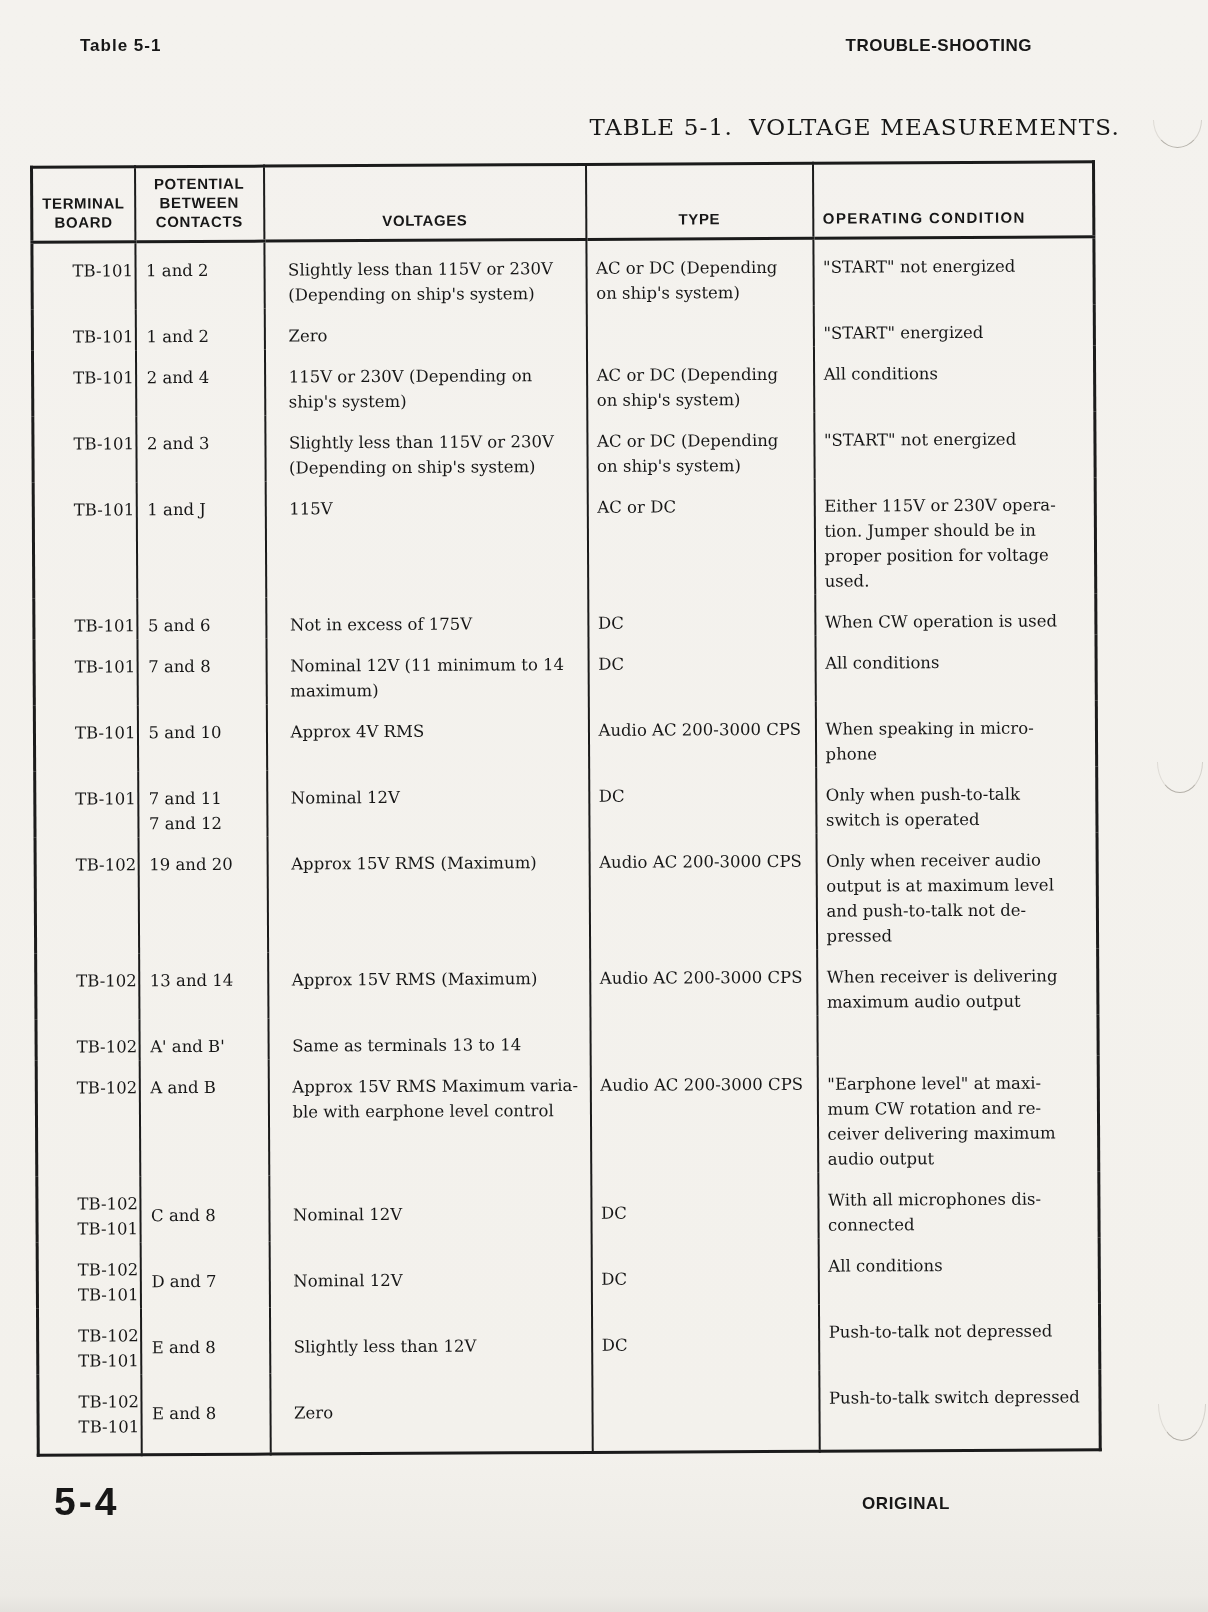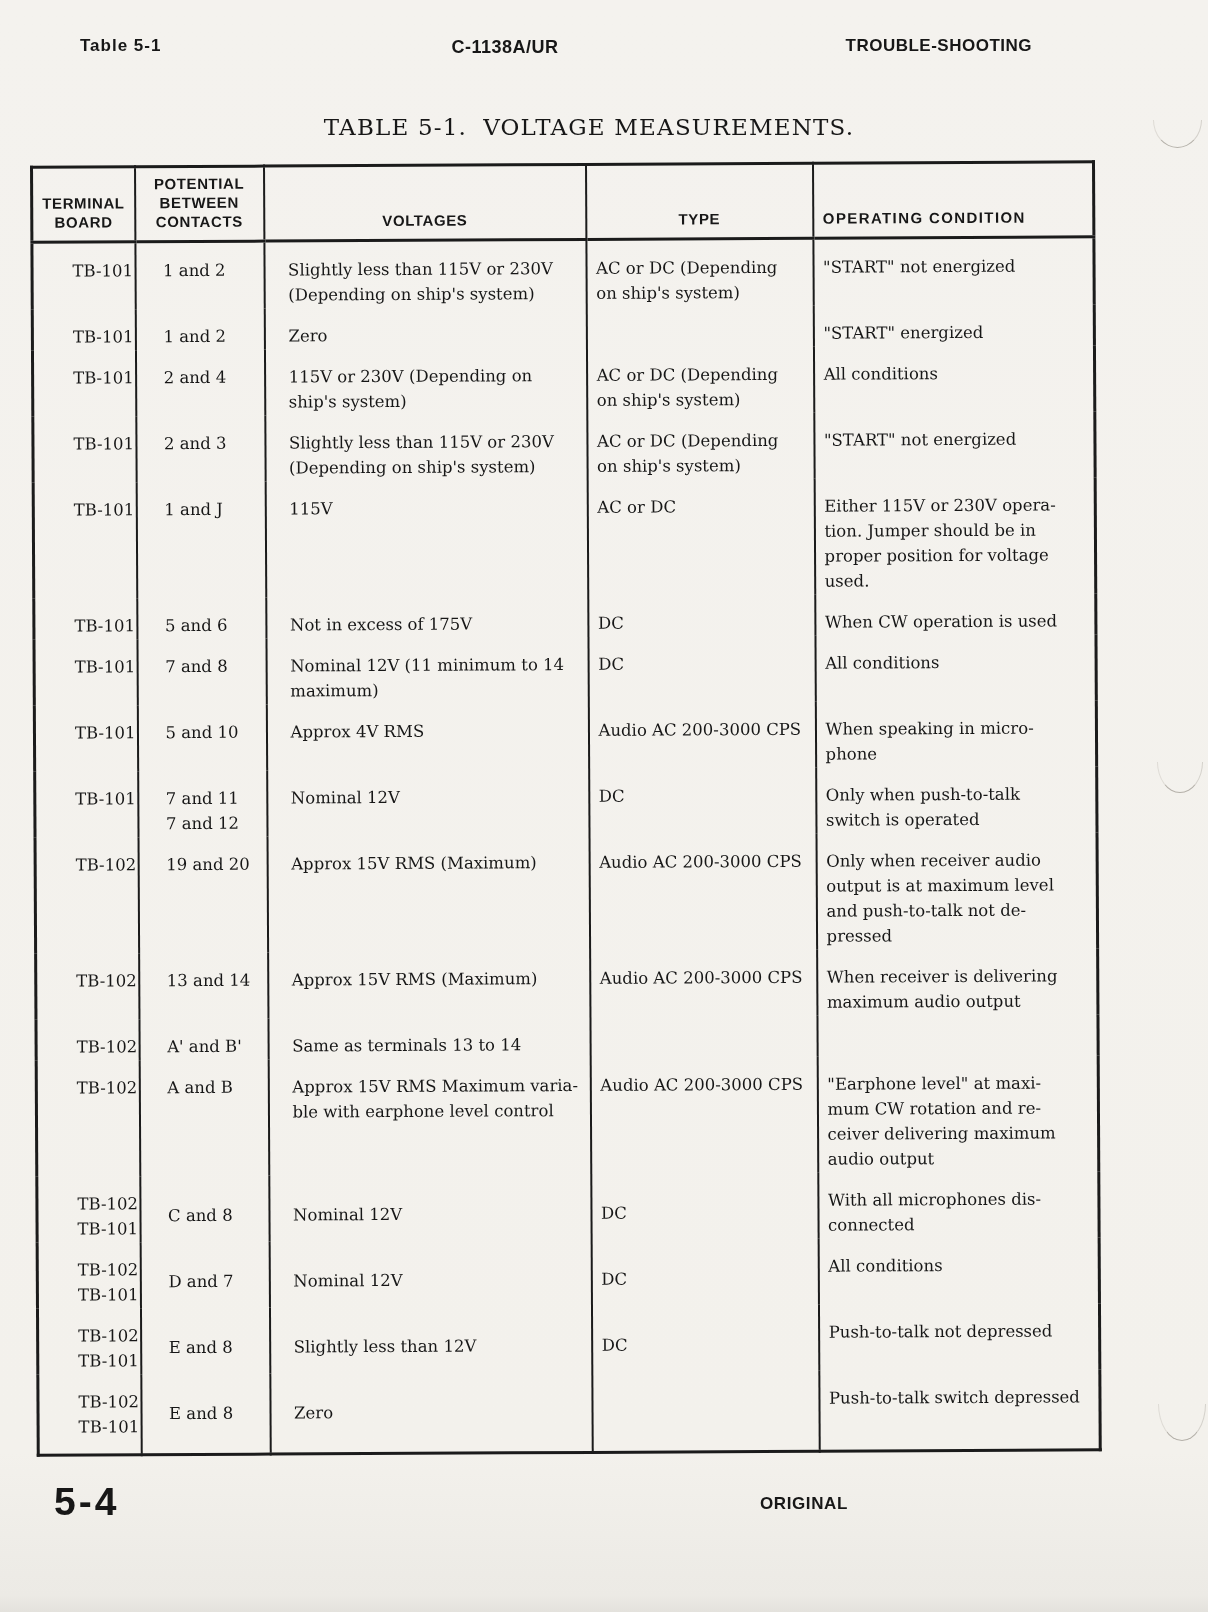--- a/index.html
+++ b/index.html
@@ -14,21 +14,21 @@
   .sans { font-family: "Liberation Sans", sans-serif; font-weight: 700; }
 
   
   .hdr-left  { position: absolute; top: 36px; left: 35px;  font-size: 17px; letter-spacing: 1px; margin-left: 45px; }
   .hdr-center{ position: absolute; top: 34px; left: 355px; width: 300px; text-align: center;
                font-size: 18px; line-height: 26px; letter-spacing: 0.5px; }
   .hdr-right { position: absolute; top: 36px; left: 740px; width: 292px; text-align: right;
                font-size: 17px; letter-spacing: 0.5px; }
 
   
-  .doc-title { position: absolute; top: 114px; left: 58px; width: 1062px; text-align: center;
+  .doc-title { position: absolute; top: 114px; left: 58px; width: 1062px; text-align: right;
                font-size: 23px; letter-spacing: 1.2px; white-space: nowrap; }
   .doc-title .t-gap { display: inline-block; width: 16px; }
 
   
   .tbl-wrap { position: absolute; top: 165px; left: 30px; width: 1062px;
               transform: rotate(-0.3deg); transform-origin: 15% 0; }
   table { border-collapse: collapse; table-layout: fixed; width: 1062px;
           border: 3px solid #1b1b1b; }
   th, td { white-space: pre-line; }
   th {
@@ -38,46 +38,45 @@
     padding: 6px 3px 9px 3px;
     border-left: 2px solid #1b1b1b; border-bottom: 3px solid #1b1b1b;
   }
   th.c4 { text-align: left; padding-left: 9px; letter-spacing: 1.4px; }
   td {
     vertical-align: top; padding-top: 15px;
     font-size: 16.5px; line-height: 25px;
     border-left: 2px solid #1b1b1b;
   }
   td.c0 { text-align: right; }
-  td.c1 { padding-left: 27px; }
+  td.c1 { padding-left: 10px; }
   td.c2 { padding-left: 23px; padding-right: 2px; }
   td.c3 { padding-left: 9px; }
   td.c4 { padding-left: 9px; padding-right: 4px; }
   tr.dual td.c1, tr.dual td.c2, tr.dual td.c3 { padding-top: 27px; }
   tbody tr:last-child td { padding-bottom: 14px; }
 
   
   .page-num     { position: absolute; top: 1480px; left: 54px; font-size: 39px; letter-spacing: 3px; }
-  .footer-right { position: absolute; top: 1494px; left: 760px; width: 292px; text-align: left;
+  .footer-right { position: absolute; top: 1494px; left: 760px; width: 292px; text-align: center;
                   font-size: 17px; letter-spacing: 0.6px; }
 
   
   .curl { position: absolute; border: 1.6px solid #b4b0a9; border-top: none;
           border-left-color: #dedbd5; border-right-color: #d4d1cb;
           border-radius: 0 0 50% 50% / 0 0 100% 100%; }
   .curl-1 { left: 1153px; top: 120px;  width: 47px; height: 27px; }
   .curl-2 { left: 1157px; top: 762px;  width: 44px; height: 30px; }
   .curl-3 { left: 1158px; top: 1404px; width: 46px; height: 36px; }
 </style>
 </head>
 <body>
 
 <div class="hdr-left sans">Table 5-1</div>
 <div class="hdr-center sans">
-  <div>C-1138A/UR</div>
 </div>
 <div class="hdr-right sans">TROUBLE-SHOOTING</div>
 
 <div class="doc-title">
   <span>TABLE 5-1.</span><span class="t-gap"></span><span>VOLTAGE MEASUREMENTS.</span>
 </div>
 
 <div class="tbl-wrap">
   <table>
     <colgroup>

